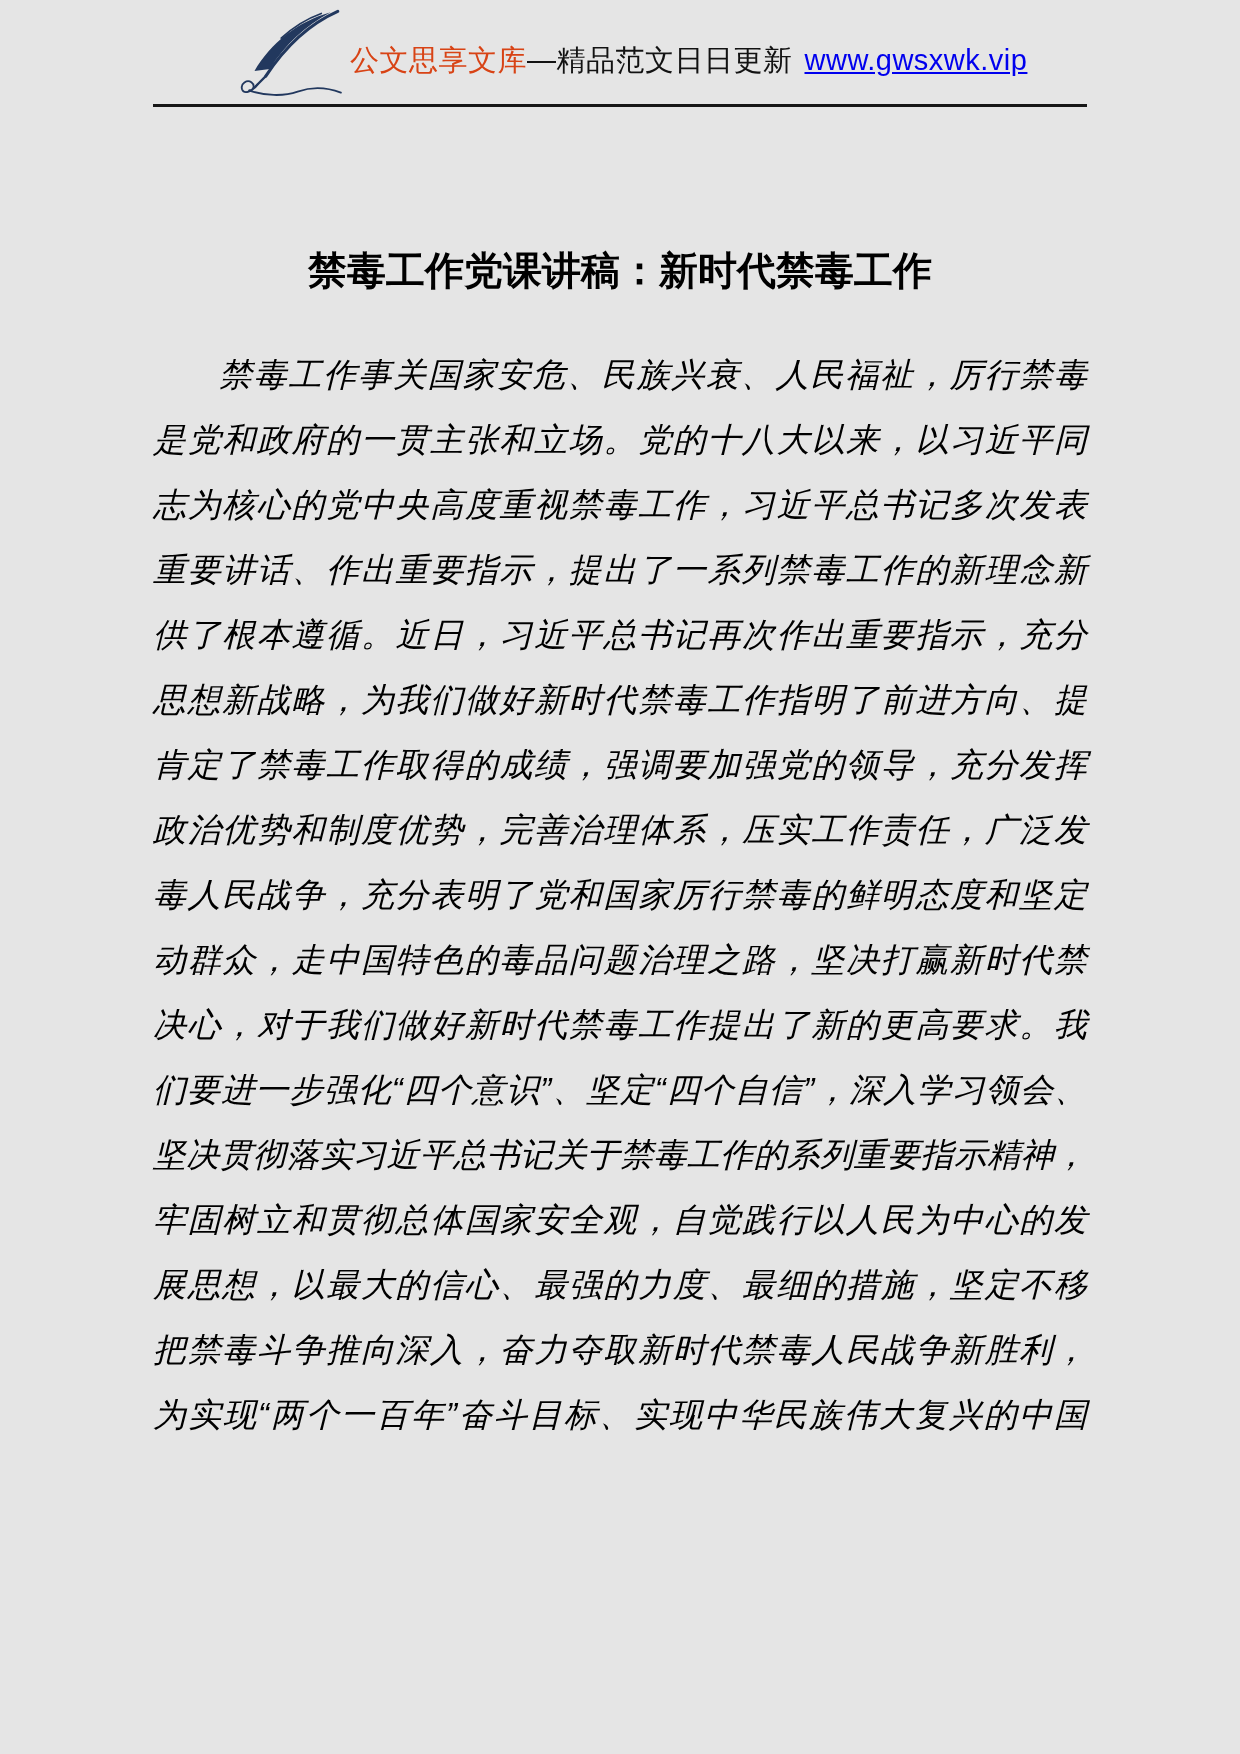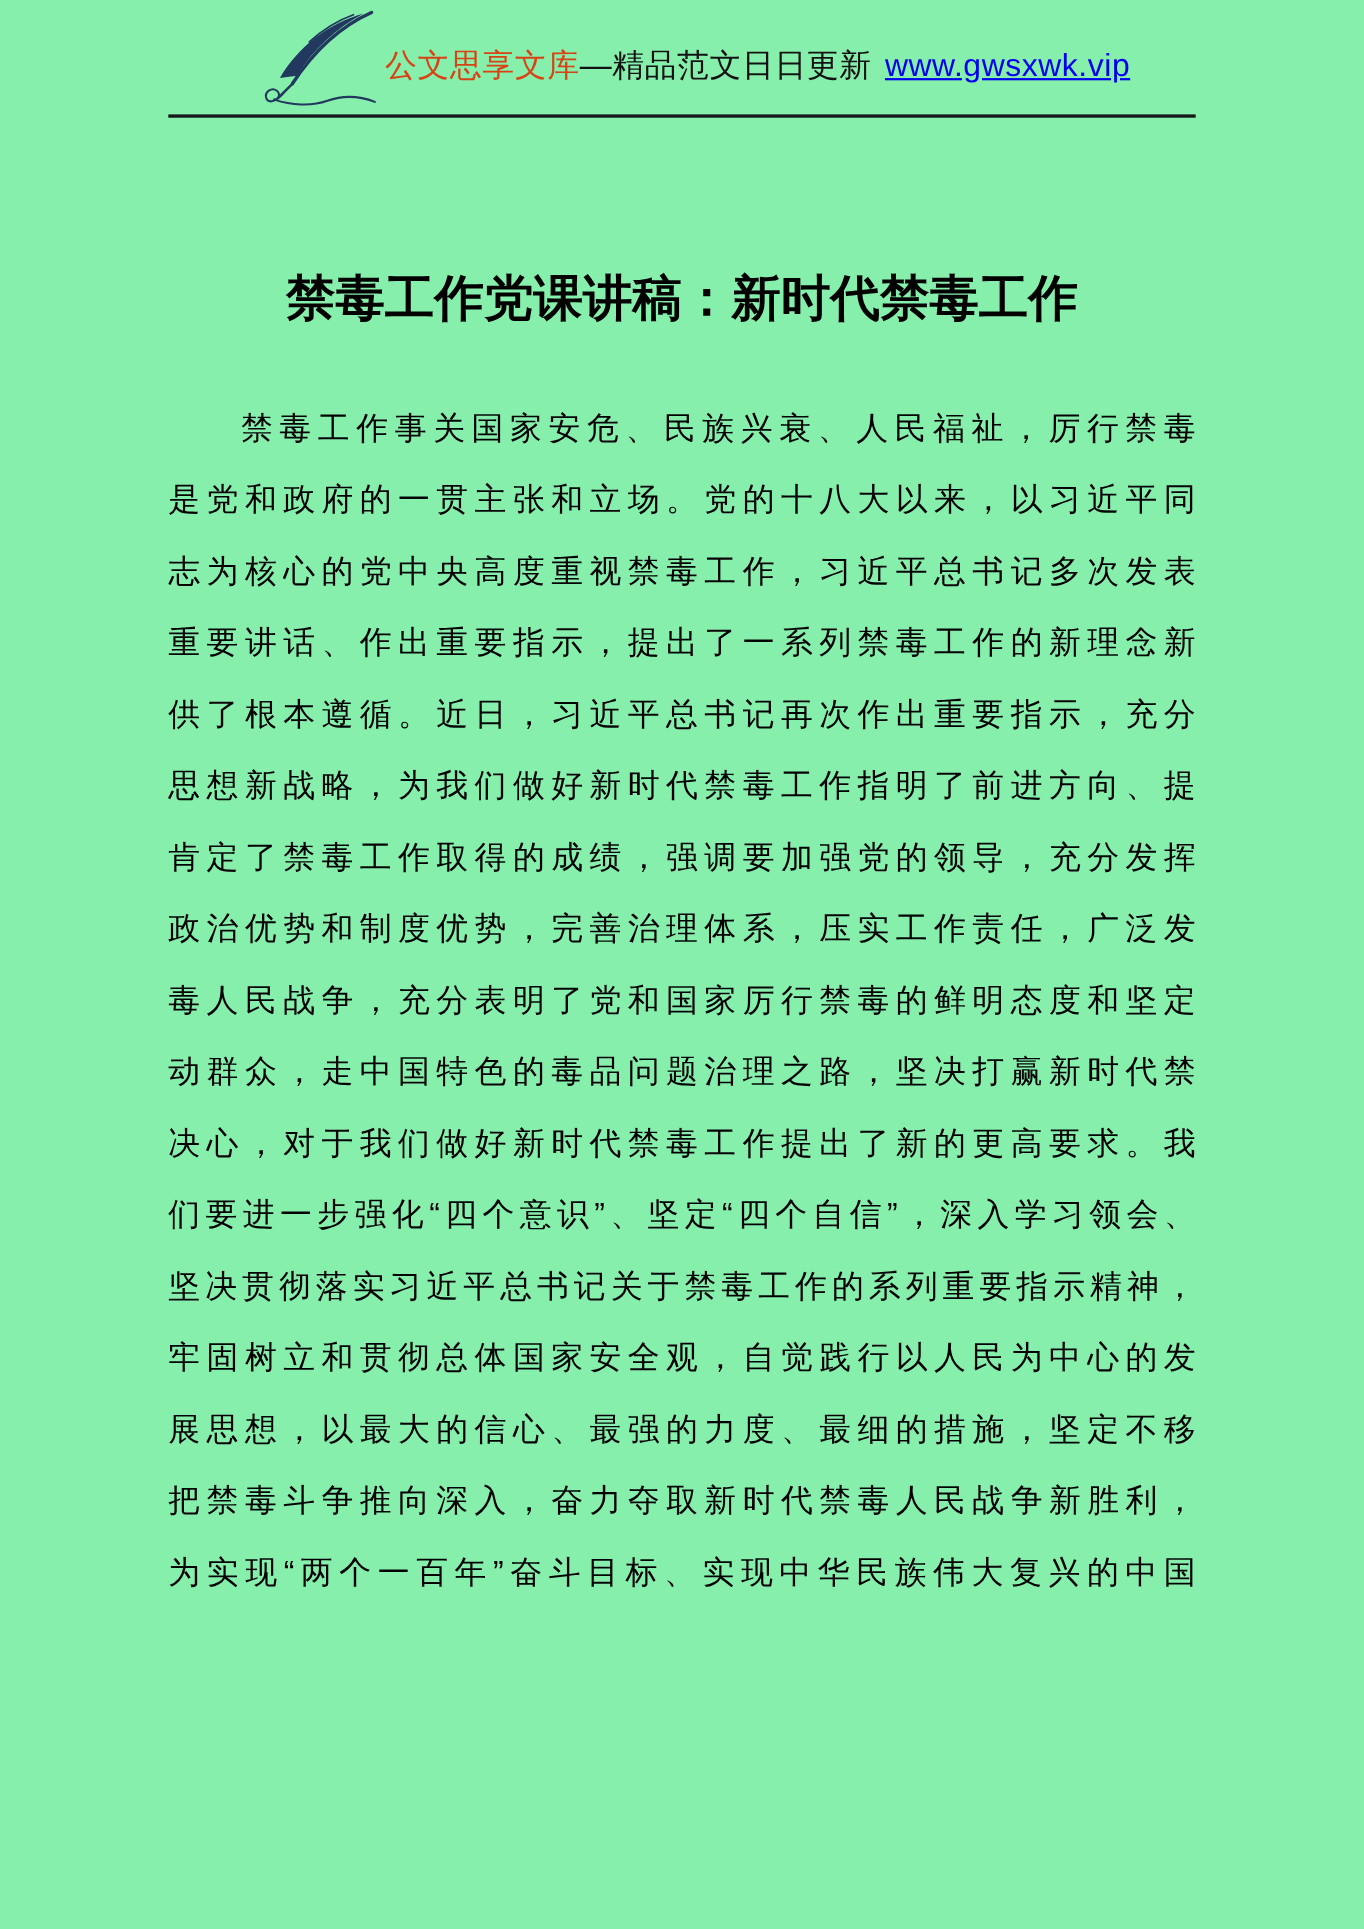--- a/index.html
+++ b/index.html
@@ -1,20 +1,20 @@
 <!DOCTYPE html>
 <html><head>
 <meta charset="utf-8">
 <style>
   html,body{margin:0;padding:0;background:#ffffff;}
   .page{
     position:relative;
     width:1240px;
     height:1754px;
-    background:#86efac;
+    background:#e5e5e5;
     font-family:"Liberation Sans", sans-serif;
     color:#000000;
     overflow:hidden;
   }
   
   .logo{
     position:absolute;
     left:238px;
     top:8px;
     width:108px;
@@ -45,34 +45,35 @@
     background:#171717;
   }
   
   .title{
     position:absolute;
     left:0;
     right:0;
     top:242px;
     margin:0;
     text-align:center;
-    font-size:45px;
+    font-size:39px;
     line-height:58px;
     font-weight:900;
     color:#000000;
   }
   
   .para{
     position:absolute;
     left:153px;
-    top:358px;
+    top:342px;
     width:934px;
-    font-size:29px;
+    font-size:33px;
     line-height:65px;
     color:#000000;
+    font-style:italic;
   }
   .line{
     text-align:justify;
     text-align-last:justify;
   }
   .line.first{text-indent:66px;}
   .line.last{text-align-last:left;}
 </style>
 </head>
 <body>

